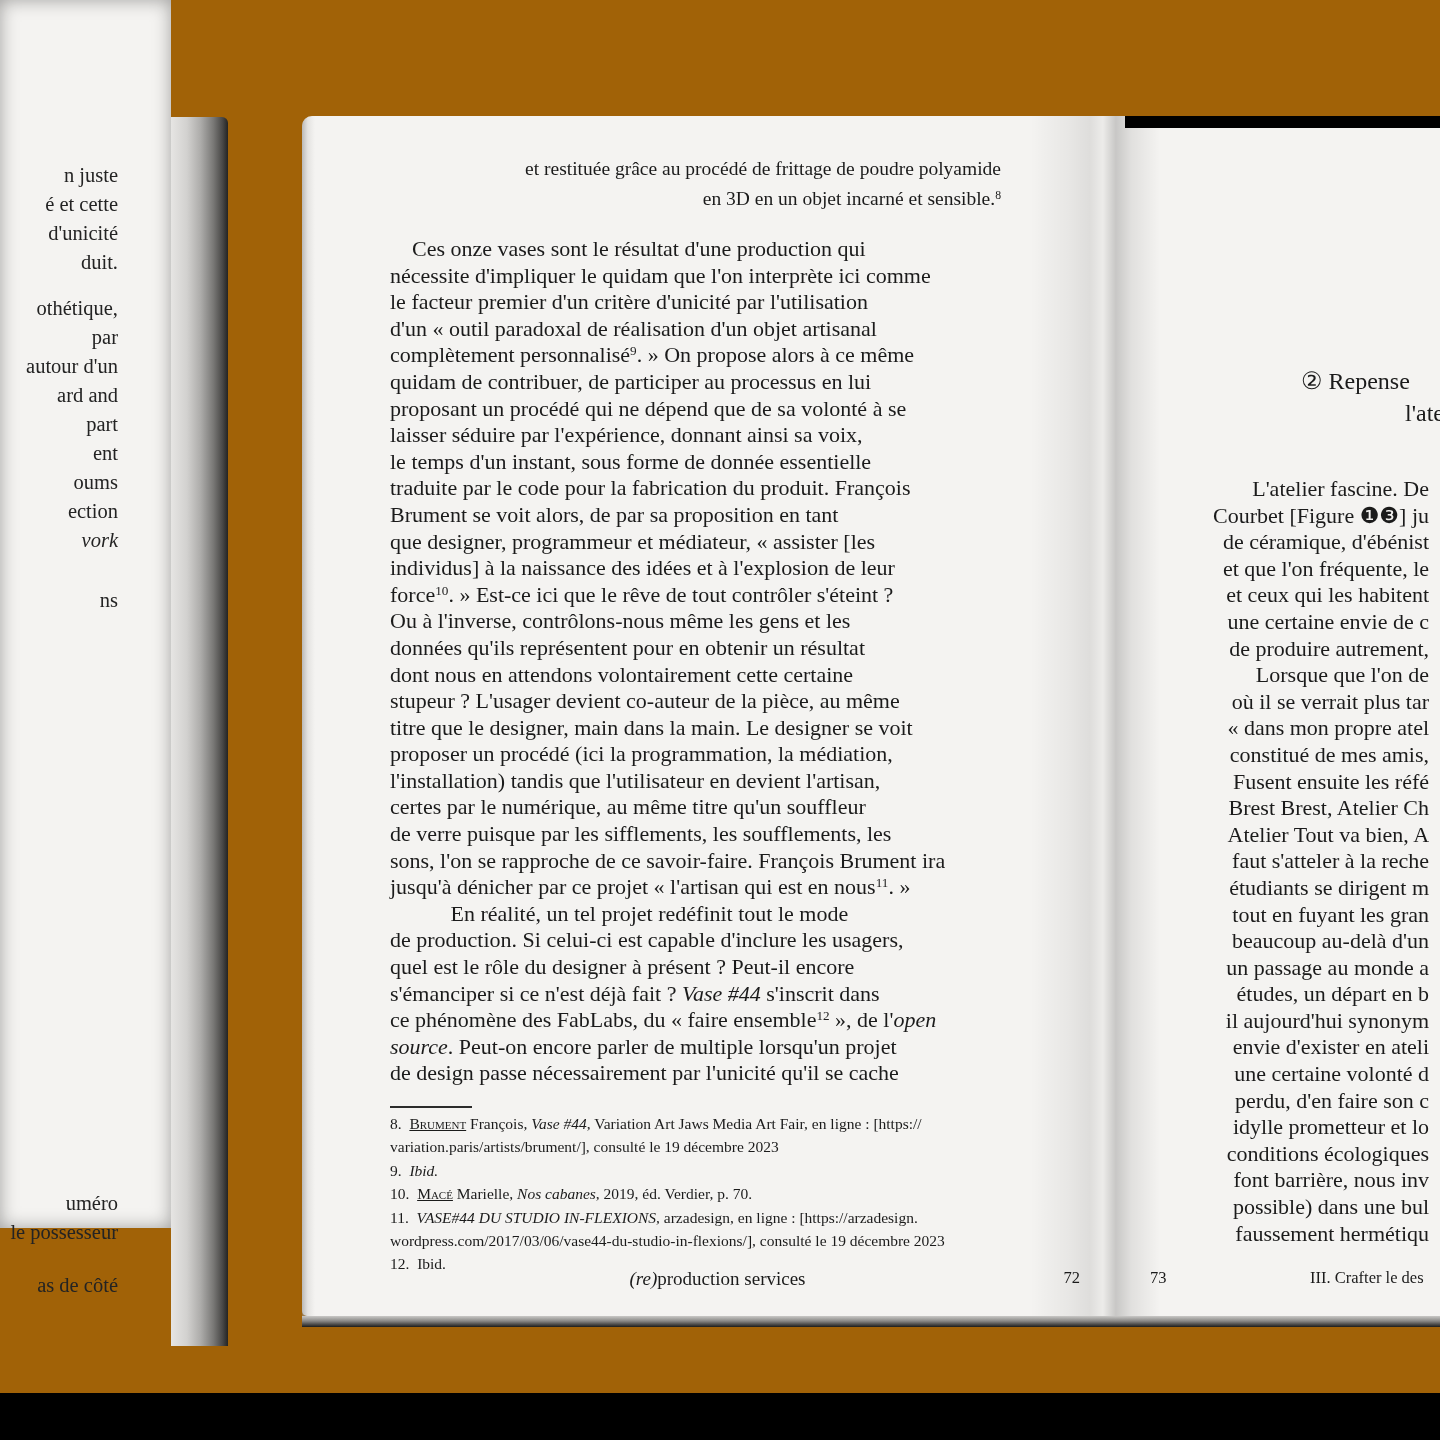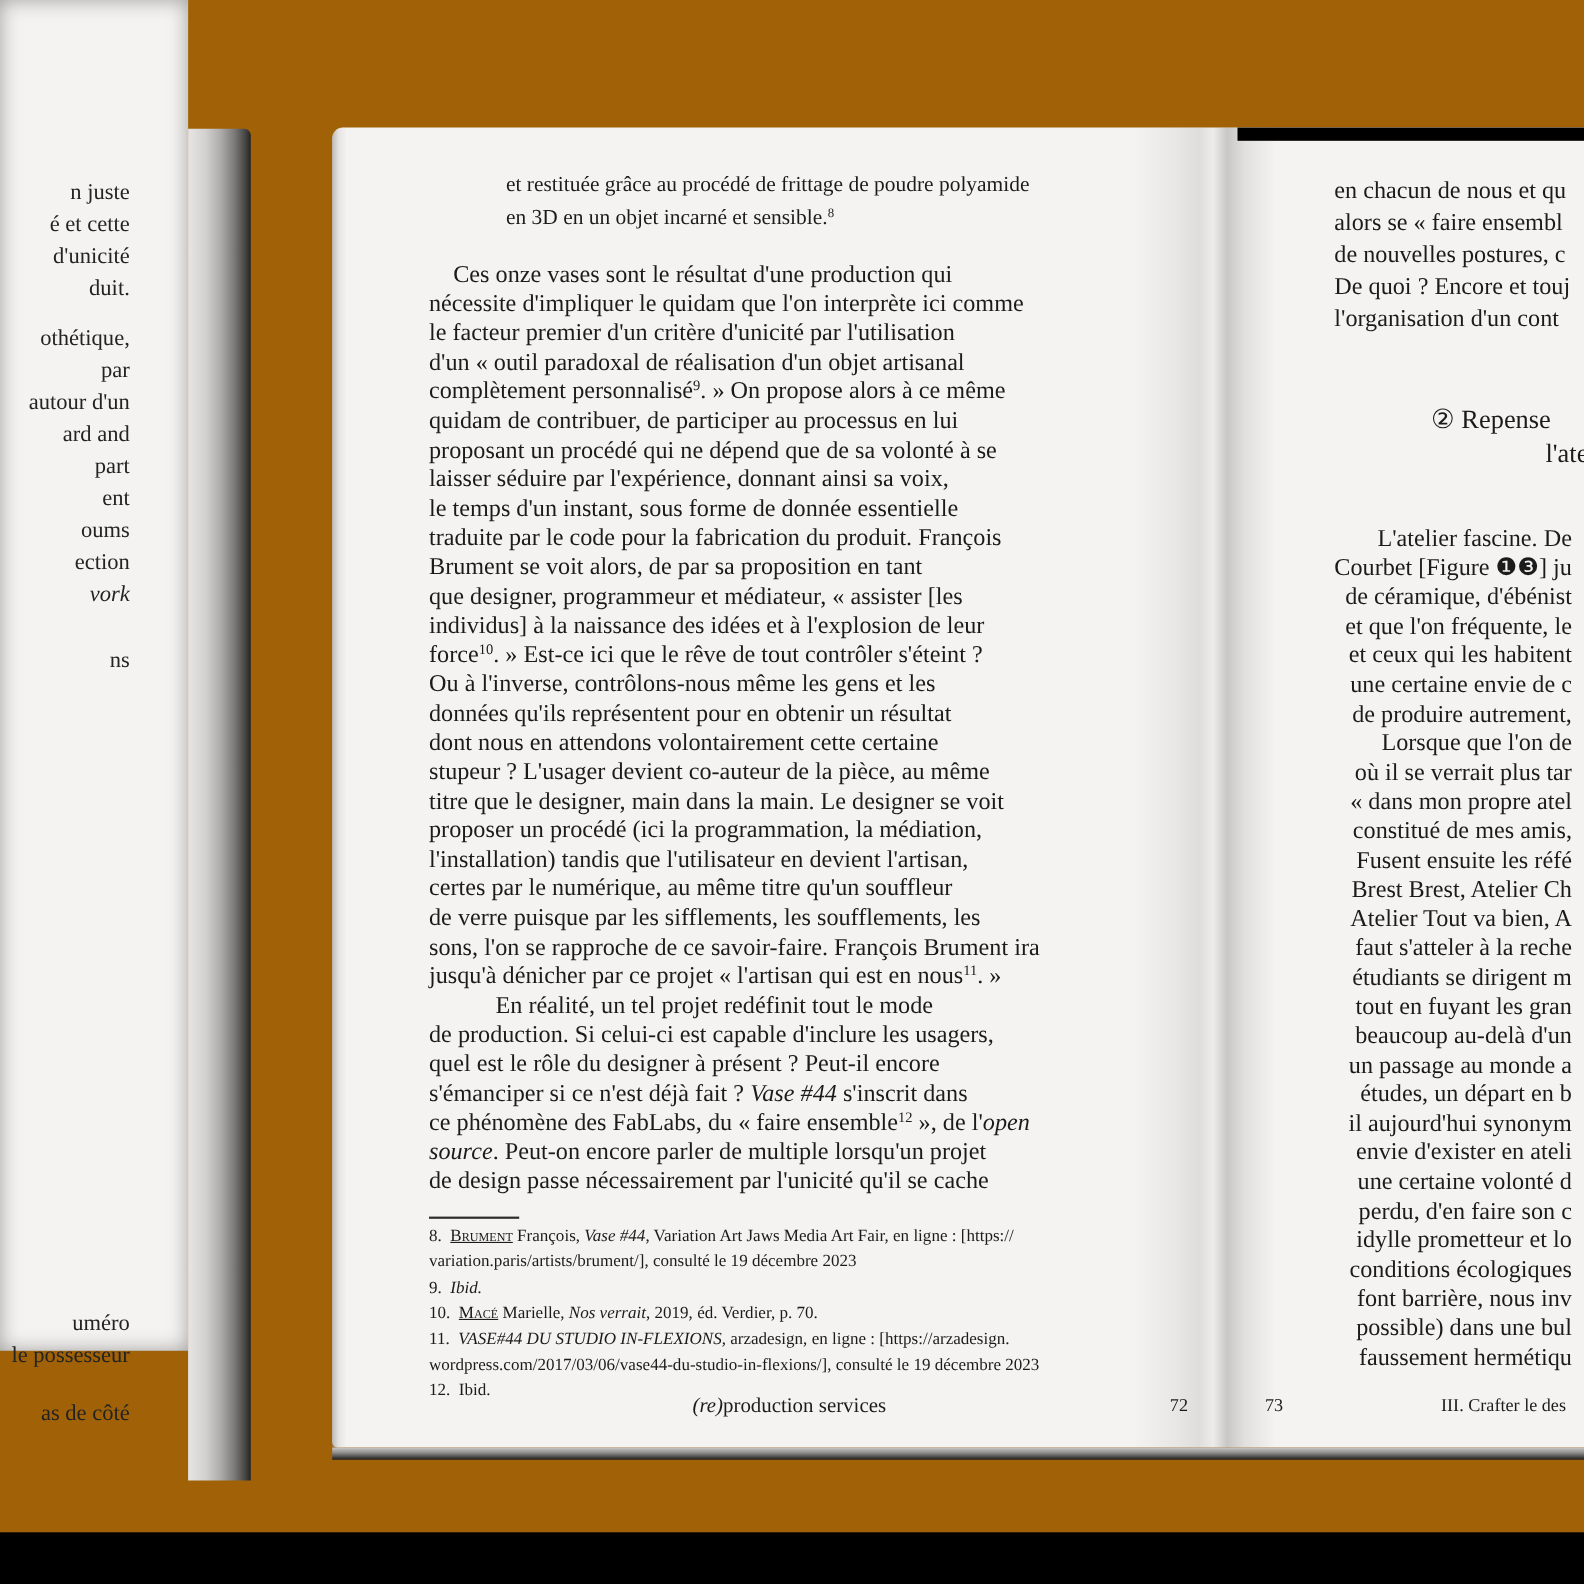--- a/index.html
+++ b/index.html
@@ -69,20 +69,21 @@
       rgba(0,0,0,0) 100%);
   }
   .book-bottom-edge {
     left: 302px; top: 1316px; width: 1138px; height: 11px;
     background: linear-gradient(180deg, #c9c8c6 0%, #8a8987 45%, #1c1c1b 100%);
   }
 
   
   .pullquote {
     left: 460px; top: 154px; width: 541px;
+    text-align: right;
     font-size: 19.5px;
     line-height: 30px;
     white-space: pre;
   }
   .body-left {
     left: 390px; top: 236px;
     font-size: 22px;
     line-height: 26.6px;
     white-space: pre;
   }
@@ -206,32 +207,27 @@
 de production. Si celui-ci est capable d'inclure les usagers,
 quel est le rôle du designer à présent ? Peut-il encore
 s'émanciper si ce n'est déjà fait ? <em>Vase #44</em> s'inscrit dans
 ce phénomène des FabLabs, du « faire ensemble<sup>12</sup> », de l'<em>open</em>
 <em>source</em>. Peut-on encore parler de multiple lorsqu'un projet
 de design passe nécessairement par l'unicité qu'il se cache</div>
   <div class="abs fn-rule"></div>
   <div class="abs footnotes">8.  <span class="sc">Brument</span> François, <em>Vase #44</em>, Variation Art Jaws Media Art Fair, en ligne : [https://
 variation.paris/artists/brument/], consulté le 19 décembre 2023
 9.  <em>Ibid.</em>
-10.  <span class="sc">Macé</span> Marielle, <em>Nos verrait</em>, 2019, éd. Verdier, p. 70.
+10.  <span class="sc">Macé</span> Marielle, <em>Nos cabanes</em>, 2019, éd. Verdier, p. 70.
 11.  <em>VASE#44 DU STUDIO IN-FLEXIONS,</em> arzadesign, en ligne : [https://arzadesign.
 wordpress.com/2017/03/06/vase44-du-studio-in-flexions/], consulté le 19 décembre 2023
 12.  Ibid.</div>
   <div class="abs footer-left-title"><em>(re)</em>production services</div>
   <div class="abs page-num-left">72</div>
 
-  <div class="abs right-top">en chacun de nous et qu
-alors se « faire ensembl
-de nouvelles postures, c
-De quoi ? Encore et touj
-l'organisation d'un cont</div>
   <div class="abs heading-1">② Repense</div>
   <div class="abs heading-2">l'ate</div>
   <div class="abs right-body">      L'atelier fascine. De
 Courbet [Figure ❶❸] ju
 de céramique, d'ébénist
 et que l'on fréquente, le
 et ceux qui les habitent
 une certaine envie de c
 de produire autrement,
       Lorsque que l'on de

